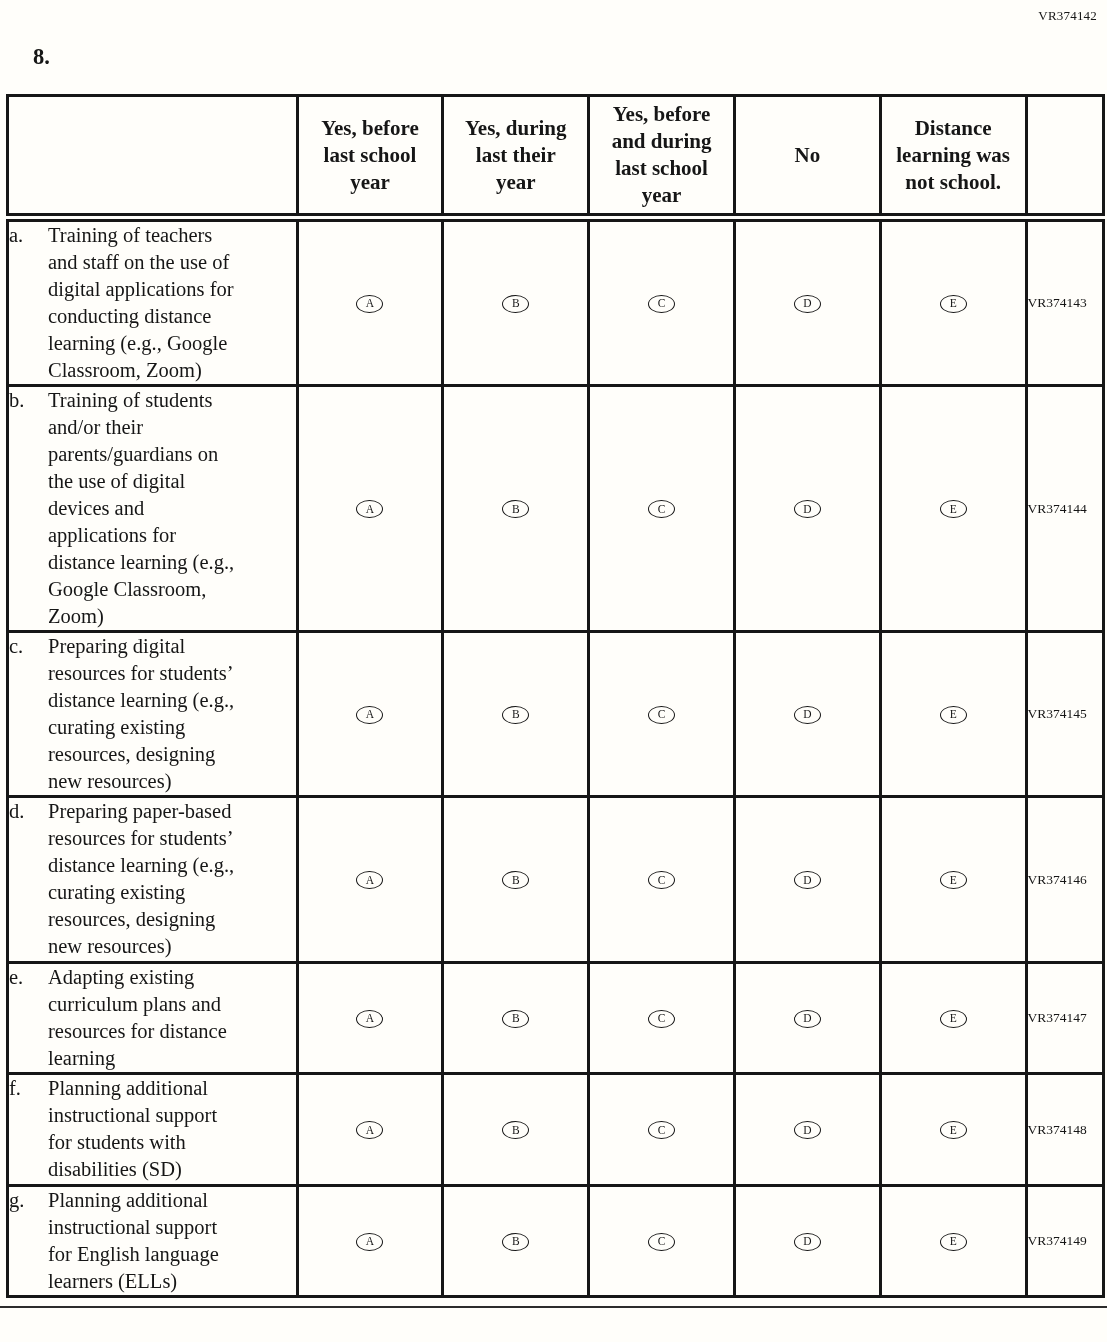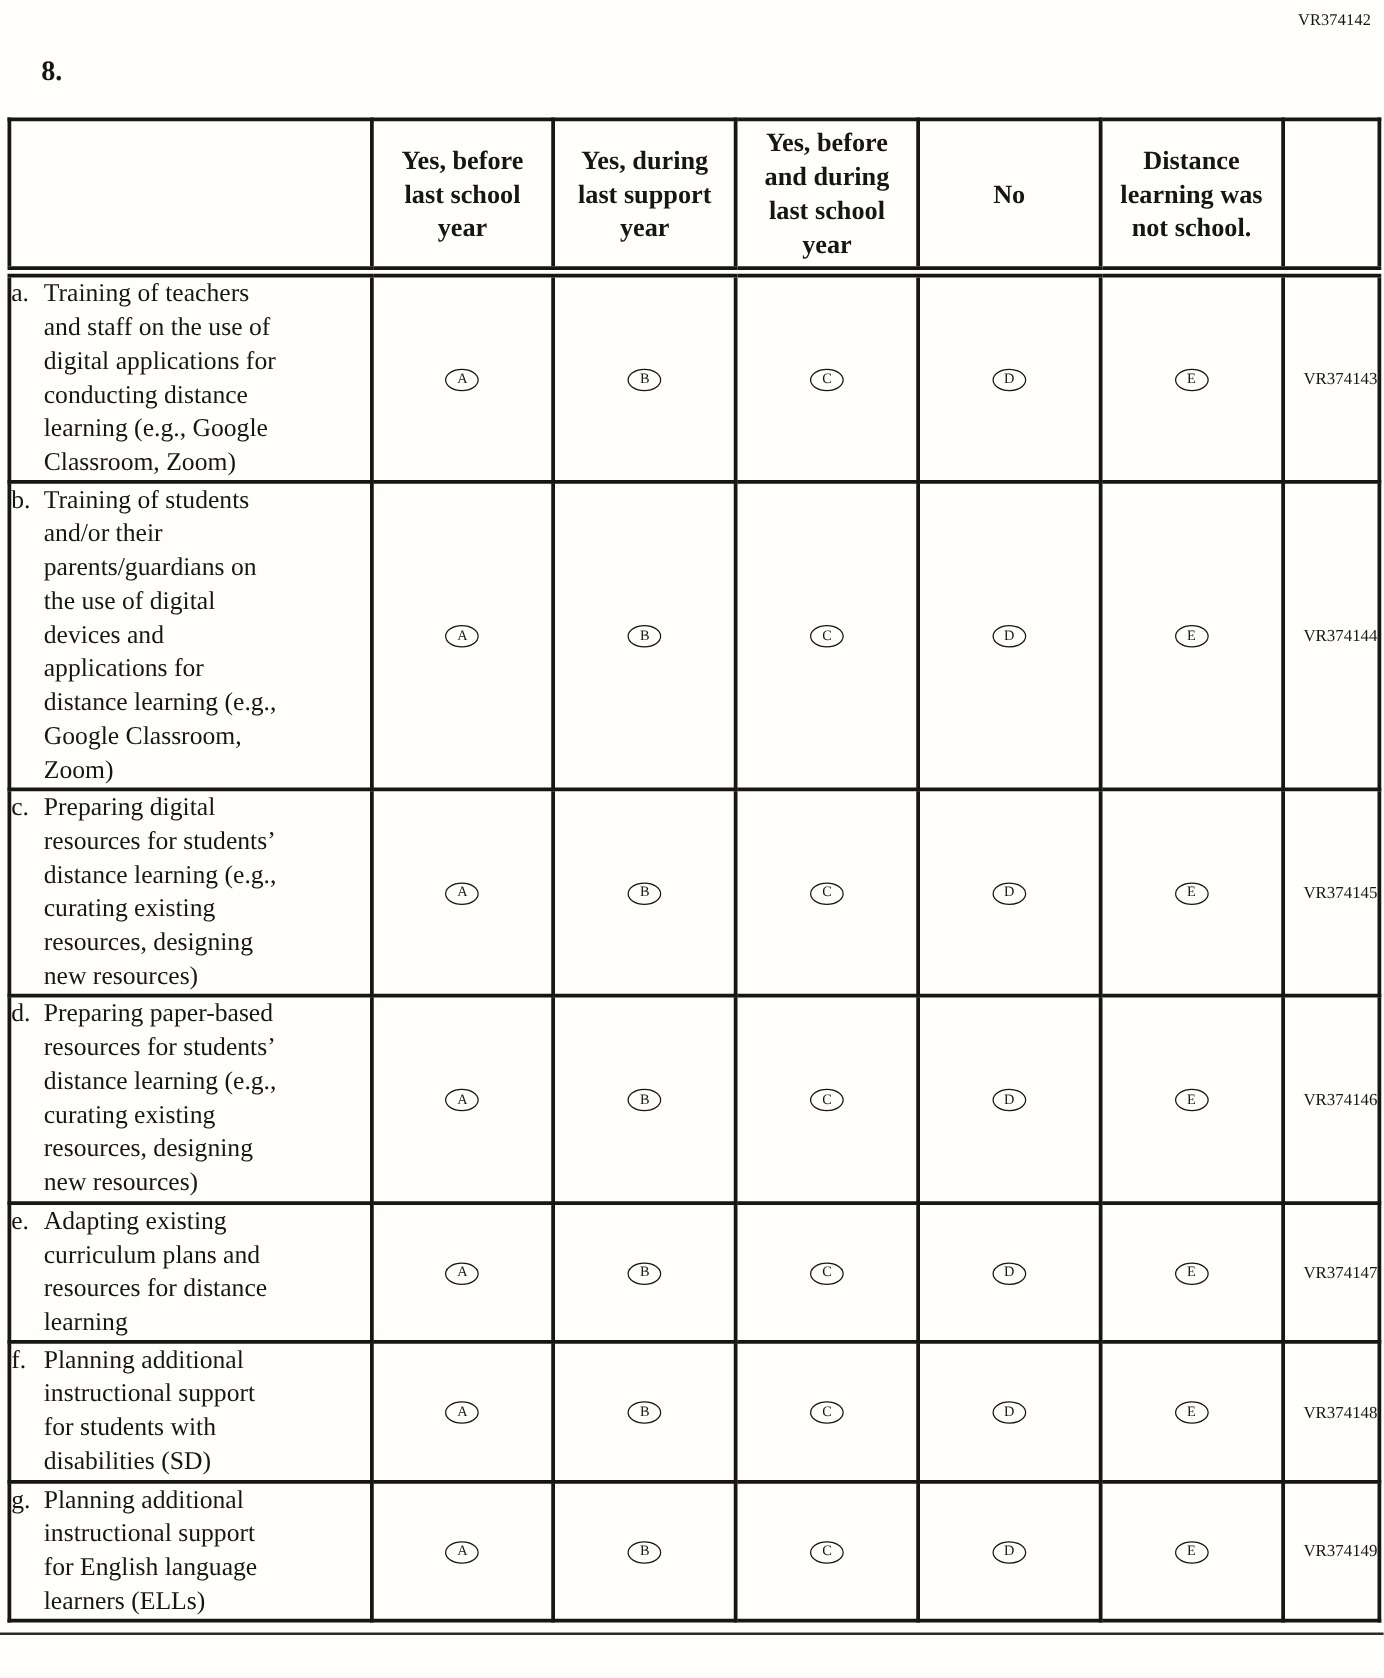--- a/index.html
+++ b/index.html
@@ -55,40 +55,40 @@
     padding: 4px 2px;
   }
   .stub-cell {
     vertical-align: top;
     padding: 7px 4px 4px 12px;
     font-size: 20.5px;
     line-height: 27px;
   }
   .stub-inner { display: flex; }
   .row-letter { width: 26px; flex-shrink: 0; }
-  .row-text { white-space: pre-line; flex: 1; }
+  .row-text { white-space: pre-line; flex: 1; margin-left: 13px; }
 
   .opt-cell {
     text-align: center;
     vertical-align: middle;
   }
   .opt {
     display: inline-flex;
     width: 27px; height: 18px;
     border: 1.7px solid #161616;
     border-radius: 50%;
     align-items: center;
     justify-content: center;
     font-size: 11.5px;
     line-height: 1;
     cursor: pointer;
     background: transparent;
   }
   .vr-cell {
-    text-align: right;
+    text-align: left;
     vertical-align: middle;
     font-size: 13.5px;
     padding: 0 2px;
   }
   tr.r-head { height: 102px; }
   tr.r-a { height: 166px; }
   tr.r-b { height: 245px; }
   tr.r-c { height: 163px; }
   tr.r-d { height: 166px; }
   tr.r-e { height: 110px; }
@@ -121,21 +121,21 @@
     <col style="width:145px">
     <col style="width:77px">
   </colgroup>
   <thead>
     <tr class="r-head">
       <th></th>
       <th>Yes, before
 last school
 year</th>
       <th>Yes, during
-last support
+last their
 year</th>
       <th>Yes, before
 and during
 last school
 year</th>
       <th>No</th>
       <th>Distance
 learning was
 not school.</th>
       <th></th>

